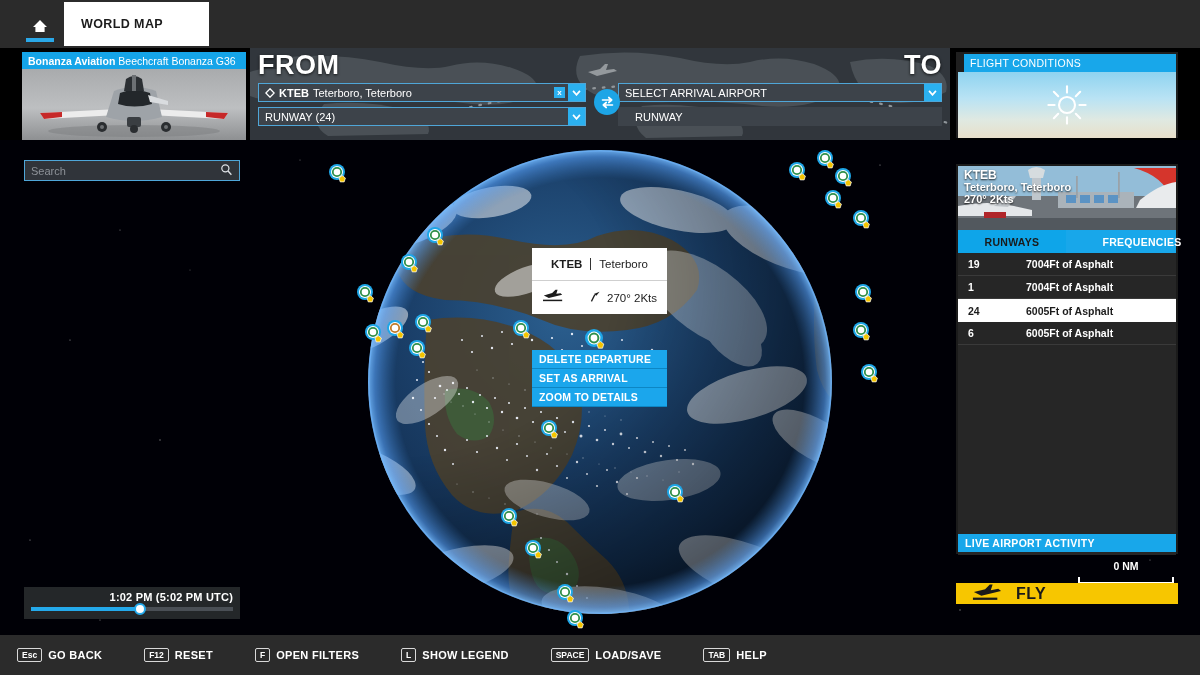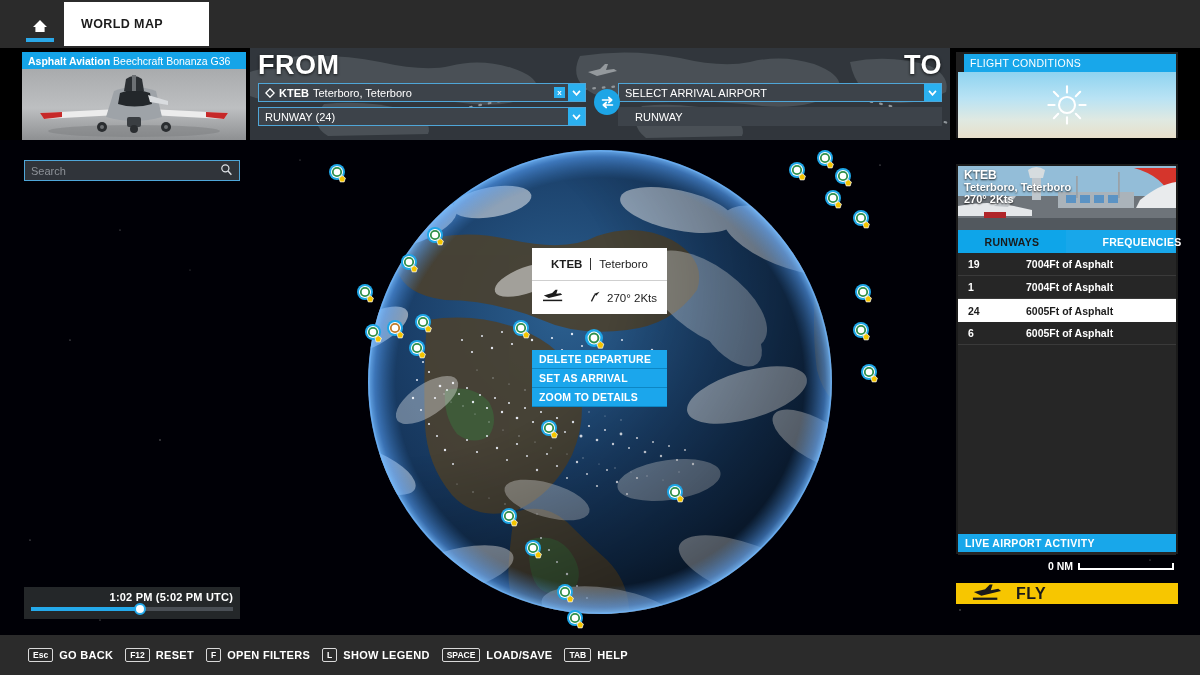--- a/index.html
+++ b/index.html
@@ -160,21 +160,21 @@
   .rwy-row.sel{ background:#ffffff; color:#1c1c1c; border-bottom:none; }
   .rwy-fill{ background:#262626; }
   .live-btn{
     position:absolute; left:2px; bottom:2px; width:218px; height:18px;
     background:#18a7ea; display:flex; align-items:center; padding-left:7px;
     font-size:10.5px; font-weight:bold; letter-spacing:.3px;
   }
 
   .scale-wrap{
     position:absolute; right:26px; top:560px; z-index:30;
-    display:flex; align-items:center; gap:5px;
+    display:flex; align-items:center; gap:5px;flex-direction:column;
   }
   .scale-lbl{ font-size:10.5px; font-weight:bold; }
   .scale-bar{
     width:96px; height:7px; border:2px solid #fff; border-top:none;
   }
   .fly-btn{
     position:absolute; left:956px; top:583px; width:222px; height:21px; z-index:30;
     background:#f7c600; color:#1a1a1a;
     display:flex; align-items:center; padding-left:16px; gap:14px;
   }
@@ -229,21 +229,21 @@
   }
   .ctx-item{
     height:19px; background:#1ba6ec; display:flex; align-items:center;
     padding-left:7px; font-size:10.5px; font-weight:bold; letter-spacing:.2px;
     border-bottom:1px solid #0d86c4;
   }
 
   
   .bottombar{
     position:absolute; left:0; top:635px; width:1200px; height:40px; z-index:40;
-    background:#2b2b2b; display:flex; align-items:center; padding-left:28px; gap:12px;
+    background:#2b2b2b; display:flex; align-items:center; padding-left:17px; gap:42px;
   }
   .hint{ display:flex; align-items:center; gap:6px; }
   .key{
     border:1px solid #d9d9d9; border-radius:2px; padding:1px 4px;
     font-size:8.5px; font-weight:bold; line-height:10px; min-width:14px; text-align:center;
   }
   .hint-lbl{ font-size:11px; font-weight:bold; letter-spacing:.3px; }
 </style>
 </head>
 <body>
@@ -692,21 +692,21 @@
     </span>
     <div class="home-underline"></div>
   </div>
   <div class="tab-worldmap">
     <span>WORLD MAP</span>
   </div>
 </div>
 
 <div class="aircraft-card">
   <div class="aircraft-title">
-    <b>Asphalt Aviation</b>
+    <b>Bonanza Aviation</b>
     <span>Beechcraft Bonanza G36</span>
   </div>
   <div class="aircraft-photo">
     <svg class="plane-svg" width="224" height="71" viewBox="0 0 224 71">
       <ellipse cx="112" cy="62" rx="86" ry="6" fill="#7b7d7f" opacity=".5"></ellipse>
       <path d="M18 44 L96 40 L96 46 L22 50 Z" fill="#ececec"></path>
       <path d="M18 44 L40 43 L40 48 L22 50 Z" fill="#c62828"></path>
       <path d="M206 44 L128 40 L128 46 L202 50 Z" fill="#ececec"></path>
       <path d="M206 44 L184 43 L184 48 L202 50 Z" fill="#c62828"></path>
       <path d="M92 22 Q112 14 134 22 L140 48 Q112 56 84 48 Z" fill="#9ea3a8"></path>

